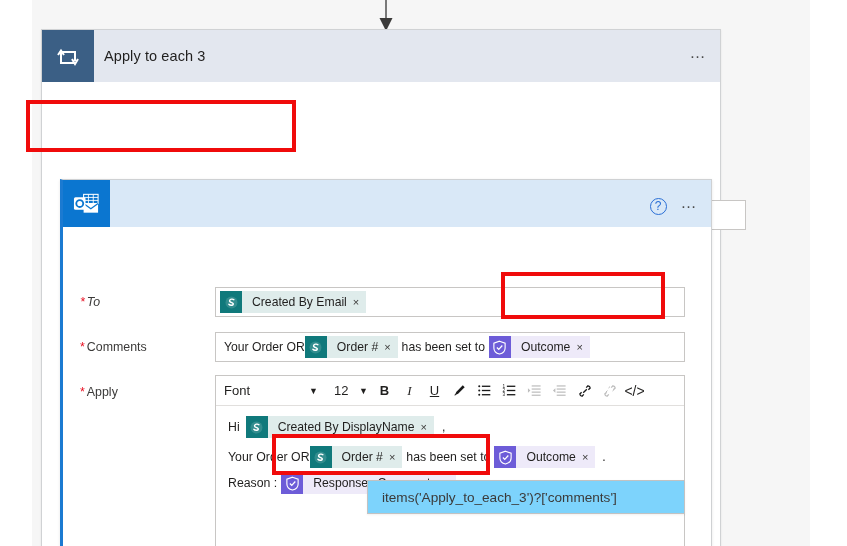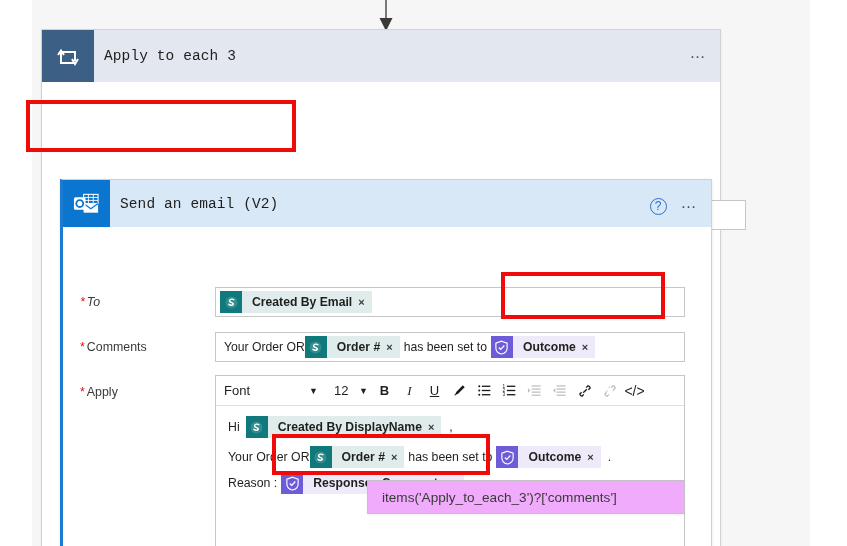--- a/index.html
+++ b/index.html
@@ -45,21 +45,20 @@
   }
   .card-header-icon {
     width: 52px; height: 52px;
     display: flex; align-items: center; justify-content: center;
     flex: 0 0 52px;
   }
   #loop-card > .card-header > .card-header-icon { background: #3b5f85; }
   .card-header-title {
     font-size: 14.5px; color: #201f1e; margin-left: 10px;
     letter-spacing: .1px;
-    font-family: Liberation Mono, monospace;
   }
   .card-header-actions {
     position: absolute; right: 12px; top: 0; height: 52px;
     display: flex; align-items: center; gap: 14px;
   }
   .ellipsis {
     letter-spacing: 2.5px; font-size: 16px; color: #4a4a4a;
     line-height: 10px; padding-bottom: 6px; cursor: pointer;
   }
   .help-icon {
@@ -77,21 +76,20 @@
     width: 668px; height: 30px;
     background: #ffffff; border: 1px solid #c8c6c4;
     display: flex; align-items: center; padding-left: 4px;
   }
 
   
   .token {
     display: inline-flex; align-items: center;
     height: 22px; font-size: 12.2px; white-space: nowrap;
     vertical-align: middle;
-    font-weight: bold;
   }
   .token-ico {
     width: 22px; height: 22px; flex: 0 0 22px;
     display: flex; align-items: center; justify-content: center;
   }
   .token-label { padding: 0 6px 0 10px; color: #201f1e; line-height: 22px; }
   .token-x { font-size: 11px; color: #3b3a39; padding-right: 7px; cursor: pointer; }
 
   .token.approval { background: #eeeaf9; }
   .token.approval .token-ico { background: #6d5cd8; }
@@ -158,21 +156,21 @@
   #rt-content { position: relative; padding: 10px 0 0 12px; font-size: 12.3px; color: #201f1e; }
   .rt-line { display: flex; align-items: center; white-space: nowrap; }
   #rt-line1 { margin-bottom: 8px; }
   #rt-line2 { margin-bottom: 4px; }
   .rt-txt { padding: 0 4px; }
 
   
   #expr-tip {
     position: absolute; left: 367px; top: 480px;
     width: 318px; height: 34px;
-    background: #f0abfc; border: 1px solid #c2c2c2;
+    background: #7dd3fc; border: 1px solid #c2c2c2;
     display: flex; align-items: center; padding-left: 14px;
     font-size: 13.6px; color: #3b3a39;
     box-shadow: 0 1px 2px rgba(0,0,0,0.06);
   }
 
   
   .anno {
     position: absolute; border: 4px solid #f00b0b;
     pointer-events: none;
   }
@@ -236,21 +234,20 @@
           <line x1="11" y1="5.2" x2="26" y2="5.2" stroke="#ffffff" stroke-width="0.9"></line>
           <line x1="11" y1="8.3" x2="26" y2="8.3" stroke="#ffffff" stroke-width="0.9"></line>
           <line x1="16" y1="2" x2="16" y2="11.5" stroke="#ffffff" stroke-width="0.9"></line>
           <line x1="21" y1="2" x2="21" y2="11.5" stroke="#ffffff" stroke-width="0.9"></line>
           <path d="M11 11.5 L26 11.5 L26 21 L11 21 Z" fill="#ffffff"></path>
           <path d="M11 11.5 L18.5 17 L26 11.5" fill="none" stroke="#0b76d0" stroke-width="1.3"></path>
           <rect x="1" y="5" width="12" height="13" rx="1.6" fill="#ffffff"></rect>
           <circle cx="7" cy="11.5" r="3.6" fill="none" stroke="#0b76d0" stroke-width="1.9"></circle>
         </svg>
       </div>
-      <div class="card-header-title">Send an email (V2)</div>
       <div class="card-header-actions">
         <div class="help-icon">?</div>
         <div class="ellipsis">…</div>
       </div>
     </div>
 
     <div id="email-body">
 
       <div class="row-label" id="to-label">
         <span class="req-star">*</span><span>To</span>

